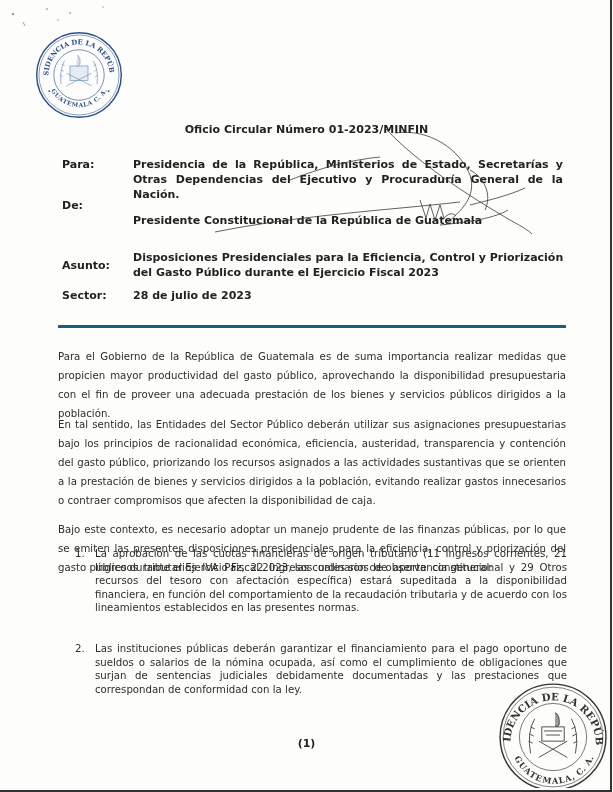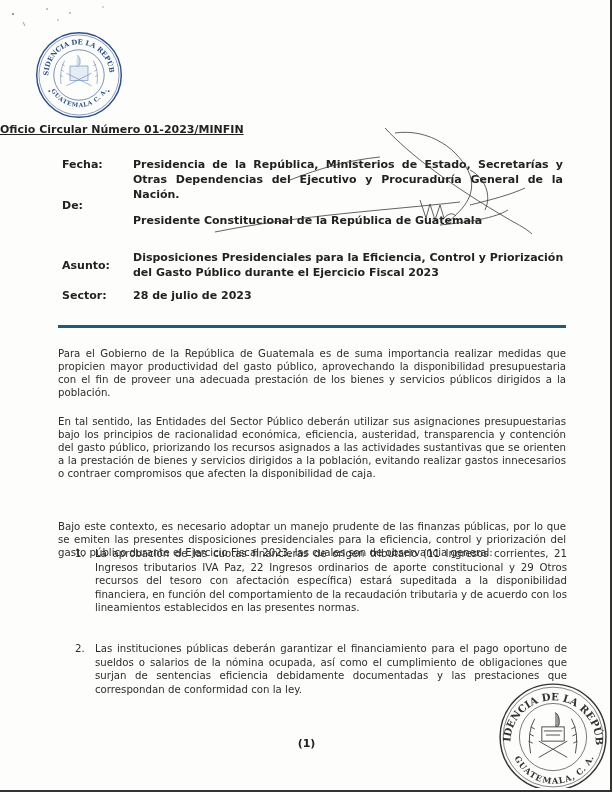--- a/index.html
+++ b/index.html
@@ -3,27 +3,27 @@
 <meta charset="utf-8">
 <style>
   html, body { margin:0; padding:0; }
   body { width:613px; height:792px; background:#fdfdfb; position:relative; overflow:hidden;
          font-family:"DejaVu Sans", sans-serif; color:#2a2a2a; }
   .page { position:absolute; left:0; top:0; width:610px; height:790px; background:#fdfdfb;
           border-right:2px solid #333; border-bottom:2px solid #333; }
   .seal { position:absolute; }
   .seal-top { left:34px; top:30px; width:90px; height:90px; }
   .seal-bottom { left:496px; top:680px; width:112px; height:108px; }
-  .title { position:absolute; left:0; width:613px; top:123px; text-align:left;
-           font-size:11px; font-weight:bold; color:#222;text-decoration:underline; }
+  .title { position:absolute; left:0; width:613px; top:123px; text-align:center;
+           font-size:11px; font-weight:bold; color:#222; }
   .hdr-label { position:absolute; left:62px; font-size:11px; font-weight:bold; color:#222; }
   .hdr-val { position:absolute; left:133px; width:430px; font-size:11px; font-weight:bold;
              color:#222; line-height:15px; }
   .rule { position:absolute; left:58px; top:325px; width:508px; height:3px; background:#1f5c7a; }
-  .para { position:absolute; left:58px; width:508px; font-size:10.2px; line-height:13px;
+  .para { position:absolute; left:58px; width:508px; font-size:10.2px; line-height:19px;
           text-align:justify; color:#2d2d2d; }
   .item { position:absolute; left:75px; width:492px; font-size:10.2px; line-height:13.6px;
           text-align:justify; color:#2d2d2d; }
   .item .num { position:absolute; left:0; top:0; }
   .item .txt { display:block; margin-left:20px; }
   .pagenum { position:absolute; left:0; width:613px; top:737px; text-align:center;
              font-size:11px; font-weight:bold; color:#222; }
   .sig { position:absolute; left:0; top:0; width:613px; height:792px; pointer-events:none; }
   .specks { position:absolute; left:0; top:0; }
 </style>
@@ -53,21 +53,21 @@
       <rect x="40" y="40" width="20" height="16" fill="#dfe8f3"></rect>
       <path d="M48 28 q4 2 3 10 q-2 4 -4 2" fill="#c7d6ea"></path>
       <path d="M36 62 L64 48 M36 48 L64 62"></path>
     </g>
     <circle cx="17" cy="68" r="1" fill="#2b4f8f"></circle>
       <circle cx="83" cy="68" r="1" fill="#2b4f8f"></circle>
   </svg>
 
   <div class="title">Oficio Circular Número 01-2023/MINFIN</div>
 
-  <div class="hdr-label" style="top:158px">Fecha:</div>
+  <div class="hdr-label" style="top:158px">Para:</div>
   <div class="hdr-val" style="top:157px; text-align:justify;">Presidencia de la República, Ministerios de Estado, Secretarías y Otras Dependencias del Ejecutivo y Procuraduría General de la Nación.</div>
 
   <div class="hdr-label" style="top:199px">De:</div>
   <div class="hdr-val" style="top:213px">Presidente Constitucional de la República de Guatemala</div>
 
   <div class="hdr-label" style="top:259px">Asunto:</div>
   <div class="hdr-val" style="top:250px; width:432px;">Disposiciones Presidenciales para la Eficiencia, Control y Priorización del Gasto Público durante el Ejercicio Fiscal 2023</div>
 
   <div class="hdr-label" style="top:289px">Sector:</div>
   <div class="hdr-val" style="top:288px">28 de julio de 2023</div>
@@ -77,21 +77,21 @@
   <div class="para" style="top:347px">Para el Gobierno de la República de Guatemala es de suma importancia realizar medidas que propicien mayor productividad del gasto público, aprovechando la disponibilidad presupuestaria con el fin de proveer una adecuada prestación de los bienes y servicios públicos dirigidos a la población.</div>
   <div class="para" style="top:415px">En tal sentido, las Entidades del Sector Público deberán utilizar sus asignaciones presupuestarias bajo los principios de racionalidad económica, eficiencia, austeridad, transparencia y contención del gasto público, priorizando los recursos asignados a las actividades sustantivas que se orienten a la prestación de bienes y servicios dirigidos a la población, evitando realizar gastos innecesarios o contraer compromisos que afecten la disponibilidad de caja.</div>
   <div class="para" style="top:520px">Bajo este contexto, es necesario adoptar un manejo prudente de las finanzas públicas, por lo que se emiten las presentes disposiciones presidenciales para la eficiencia, control y priorización del gasto público durante el Ejercicio Fiscal 2023, las cuales son de observancia general:</div>
 
   <div class="item" style="top:547px">
     <span class="num">1.</span>
     <span class="txt">La aprobación de las cuotas financieras de origen tributario (11 Ingresos corrientes, 21 Ingresos tributarios IVA Paz, 22 Ingresos ordinarios de aporte constitucional y 29 Otros recursos del tesoro con afectación específica) estará supeditada a la disponibilidad financiera, en función del comportamiento de la recaudación tributaria y de acuerdo con los lineamientos establecidos en las presentes normas.</span>
   </div>
   <div class="item" style="top:642px">
     <span class="num">2.</span>
-    <span class="txt">Las instituciones públicas deberán garantizar el financiamiento para el pago oportuno de sueldos o salarios de la nómina ocupada, así como el cumplimiento de obligaciones que surjan de sentencias eficiencia debidamente documentadas y las prestaciones que correspondan de conformidad con la ley.</span>
+    <span class="txt">Las instituciones públicas deberán garantizar el financiamiento para el pago oportuno de sueldos o salarios de la nómina ocupada, así como el cumplimiento de obligaciones que surjan de sentencias judiciales debidamente documentadas y las prestaciones que correspondan de conformidad con la ley.</span>
   </div>
 
   <div class="pagenum">(1)</div>
 
   <svg class="seal seal-bottom" viewBox="0 0 110 106">
     <defs>
       <path id="arcTop2" d="M 14 62 A 42 42 0 1 1 98 62"></path>
       <path id="arcBot2" d="M 24 74 A 36 36 0 0 0 90 74"></path>
     </defs>
     <circle cx="56" cy="56" r="52" fill="#fdfdfb" stroke="#333" stroke-width="1.4"></circle>

